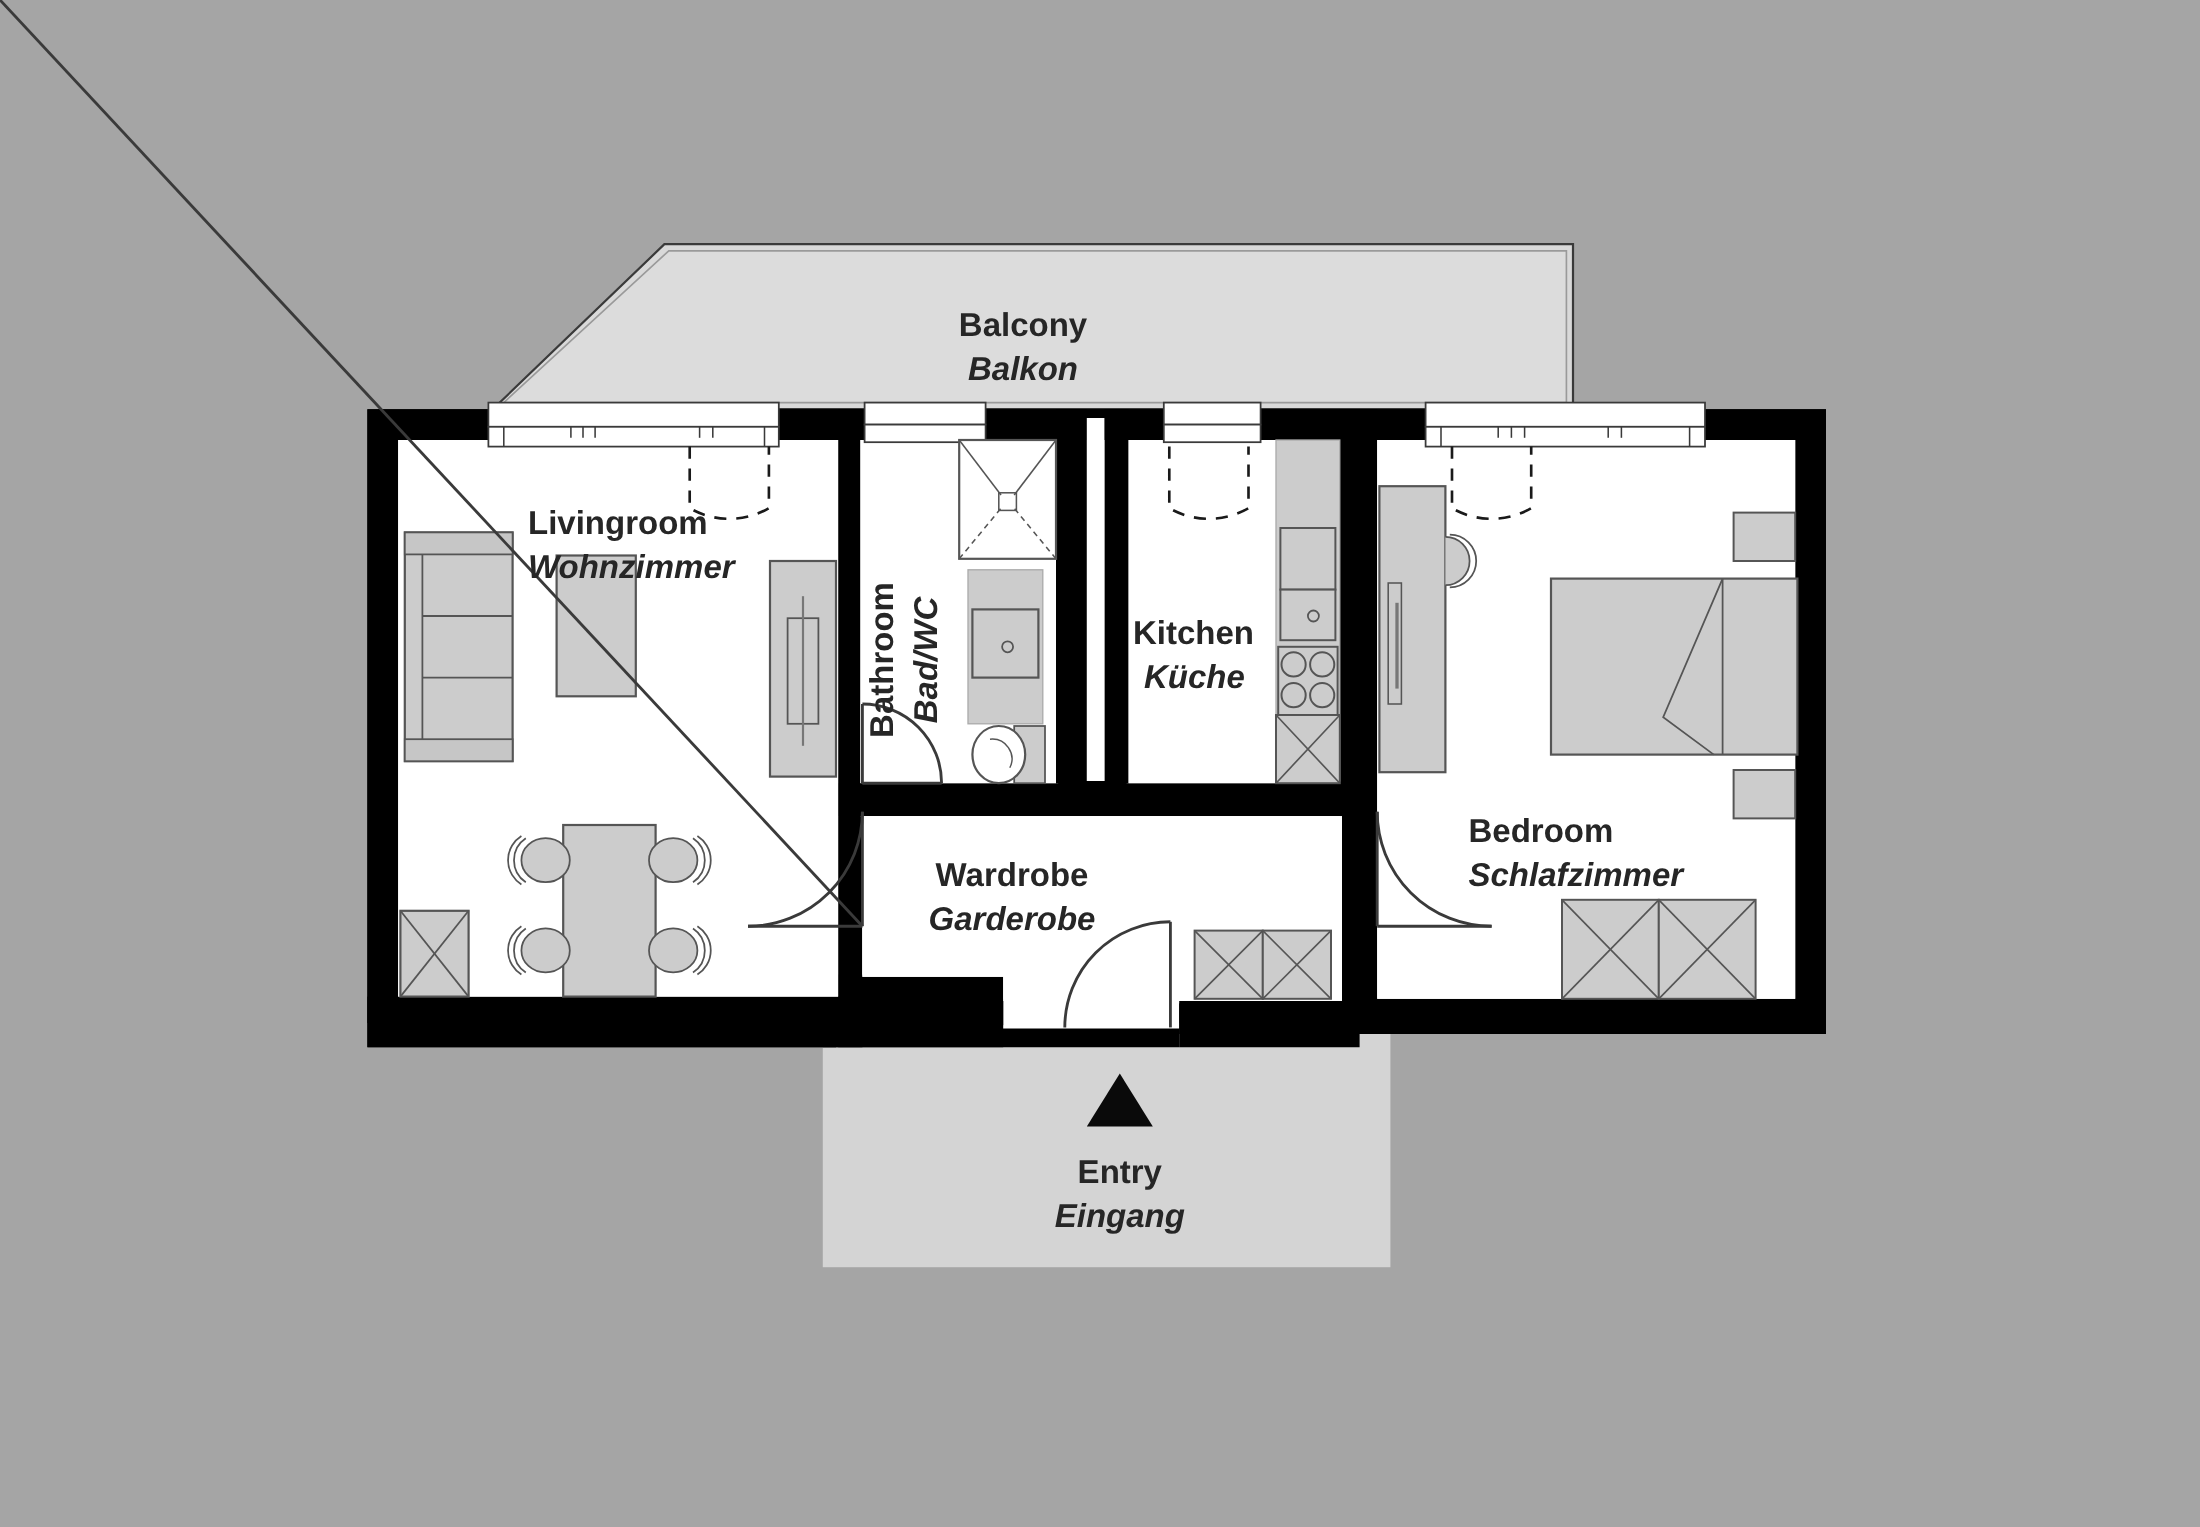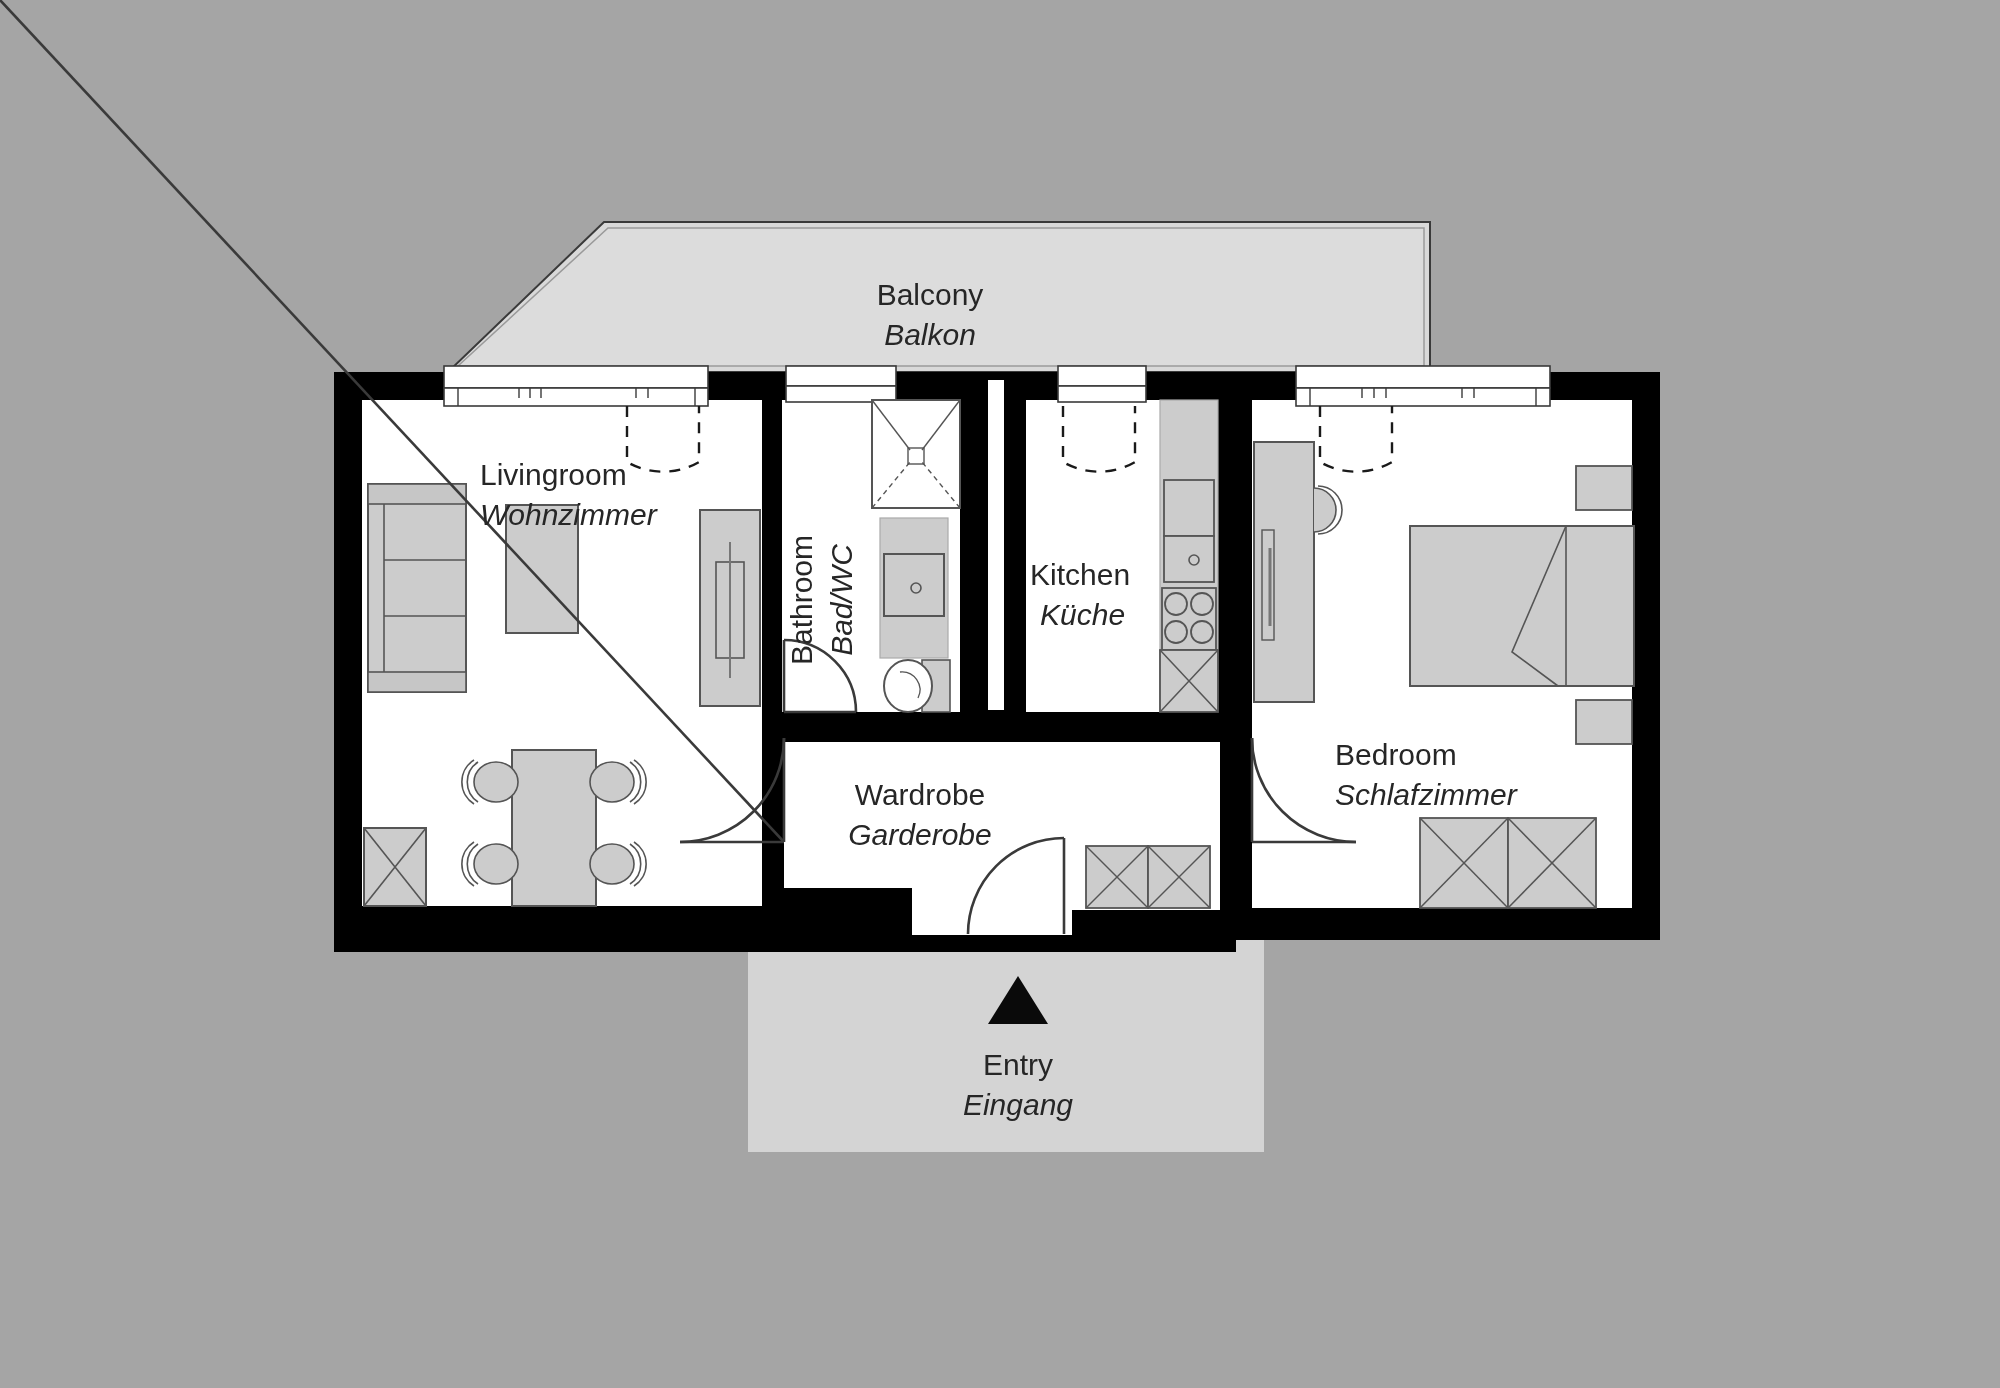--- a/index.html
+++ b/index.html
@@ -2,21 +2,21 @@
 <html><head>
 <meta charset="utf-8">
 <style>
   html,body{margin:0;padding:0;}
   body{
     width:2000px;height:1388px;
     background:#a5a5a5;
     font-family:"Liberation Sans","DejaVu Sans",sans-serif;
     overflow:hidden;
   }
-  #plan{position:relative;width:2000px;height:1388px;}
+  #plan{position:relative;width:2000px;height:1388px;font-weight:bold;}
   svg{display:block;}
   .lbl-en{font-size:30px;fill:#262626;font-family:"Liberation Sans","DejaVu Sans",sans-serif;}
   .lbl-de{font-size:30px;fill:#262626;font-style:italic;font-family:"Liberation Sans","DejaVu Sans",sans-serif;}
 </style>
 </head>
 <body>
 
 <div id="plan">
 <svg width="2000" height="1388" viewBox="0 0 2000 1388" xmlns="http://www.w3.org/2000/svg">
 

